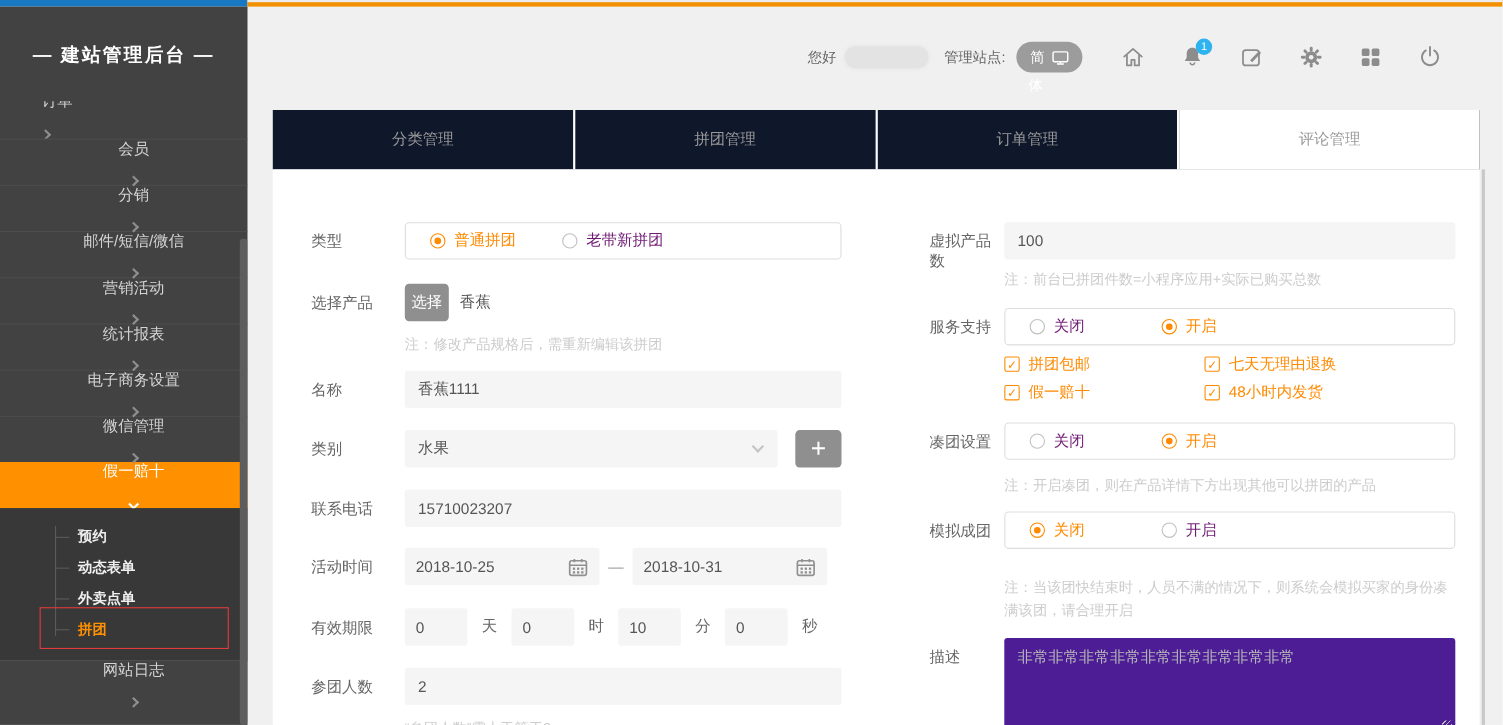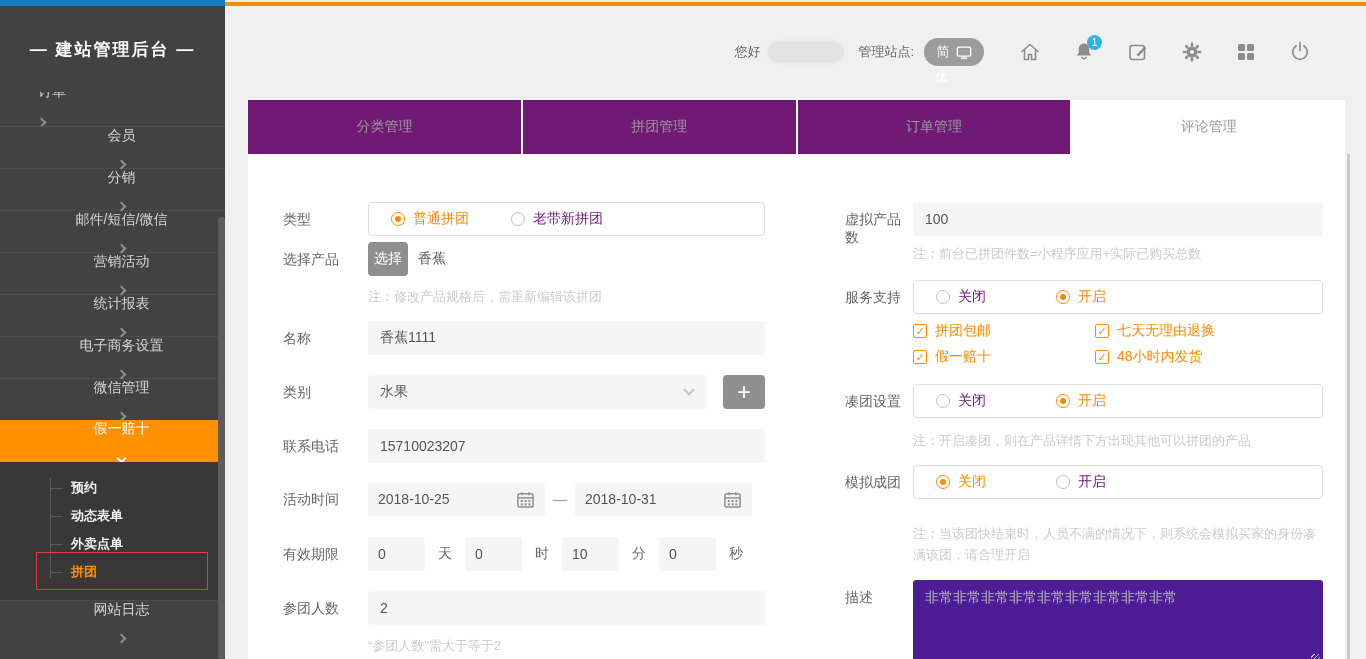--- a/index.html
+++ b/index.html
@@ -35,21 +35,21 @@
   .hdr-text { font-size:13px; color:#666; }
   .name-blob { width:76px; height:20px; border-radius:10px; background:#e3e3e3; box-shadow:0 0 5px #e3e3e3; margin:0 14px 0 8px; }
   .pill-wrap { position:relative; margin-left:10px; }
   .pill { width:60px; height:28px; border-radius:14px; background:#9c9c9c; display:flex; align-items:center; justify-content:center; gap:6px; color:#fff; font-size:13px; cursor:pointer; }
   .lang2 { position:absolute; left:11px; top:31px; color:#fff; font-size:13px; }
   .icon-row { display:flex; align-items:center; gap:30px; margin-left:34px; }
   .hicon { width:24px; height:24px; position:relative; cursor:pointer; }
   .badge { position:absolute; top:-5px; right:-6px; min-width:15px; height:15px; border-radius:50%; background:#2fb3ef; color:#fff; font-size:10px; display:flex; align-items:center; justify-content:center; }
 
   
-  .tabs { position:absolute; left:23px; top:94px; width:1097px; height:54px; background:#701a75; display:flex; }
+  .tabs { position:absolute; left:23px; top:94px; width:1097px; height:54px; background:#0f172a; display:flex; }
   .tab { flex:1; display:flex; align-items:center; justify-content:center; font-size:14px; color:#9a9a9a; border-right:2px solid #fdfdfd; cursor:pointer; }
   .tab:last-child { border-right:none; }
   .tab.active { background:#fff; }
 
   
   .panel { position:absolute; left:23px; top:148px; width:1097px; bottom:0; background:#fff; }
   .vscroll { position:absolute; left:1122px; top:148px; bottom:0; width:3px; background:#c9c9c9; }
 
   .col { position:absolute; top:48px; }
   .col-left  { left:35px;  width:482px; }
@@ -91,21 +91,21 @@
 
   .cb-grid { display:grid; grid-template-columns:182px auto; row-gap:8px; margin-top:8px; padding-left:0; }
   .cb-item { display:flex; align-items:center; gap:8px; color:#ff8a00; font-size:14px; cursor:pointer; }
   .cb { width:14px; height:14px; border:1px solid #ff8a00; border-radius:2px; background:#fff; display:inline-flex; align-items:center; justify-content:center; flex:none; }
   .cb::after { content:"\2713"; color:#ff8a00; font-size:11px; font-weight:bold; }
 
   .ta-wrap { position:relative; }
   .ta { width:100%; height:85px; background:#4c1d95; border:none; border-radius:3px; padding:9px 12px; font-size:14px; color:#b9b9b9; resize:none; outline:none; font-family:Liberation Sans, sans-serif; }
   .resize-corner { position:absolute; right:3px; bottom:6px; width:9px; height:9px; background:repeating-linear-gradient(135deg, transparent 0 2px, #b9b9b9 2px 3px); pointer-events:none; }
 
-  .mb22{margin-bottom:6px}.mb20{margin-bottom:20px}.mb19{margin-bottom:19px}.mb21{margin-bottom:21px}
+  .mb22{margin-bottom:22px}.mb20{margin-bottom:20px}.mb19{margin-bottom:19px}.mb21{margin-bottom:21px}
   .mb14{margin-bottom:14px}.mb16{margin-bottom:16px}.mb18{margin-bottom:18px}.mb15{margin-bottom:15px}
   svg { display:block; }
 </style>
 </head>
 <body>
 
 <div id="stage">
   <div class="strip-left"></div>
   <div class="strip-right"></div>
 

